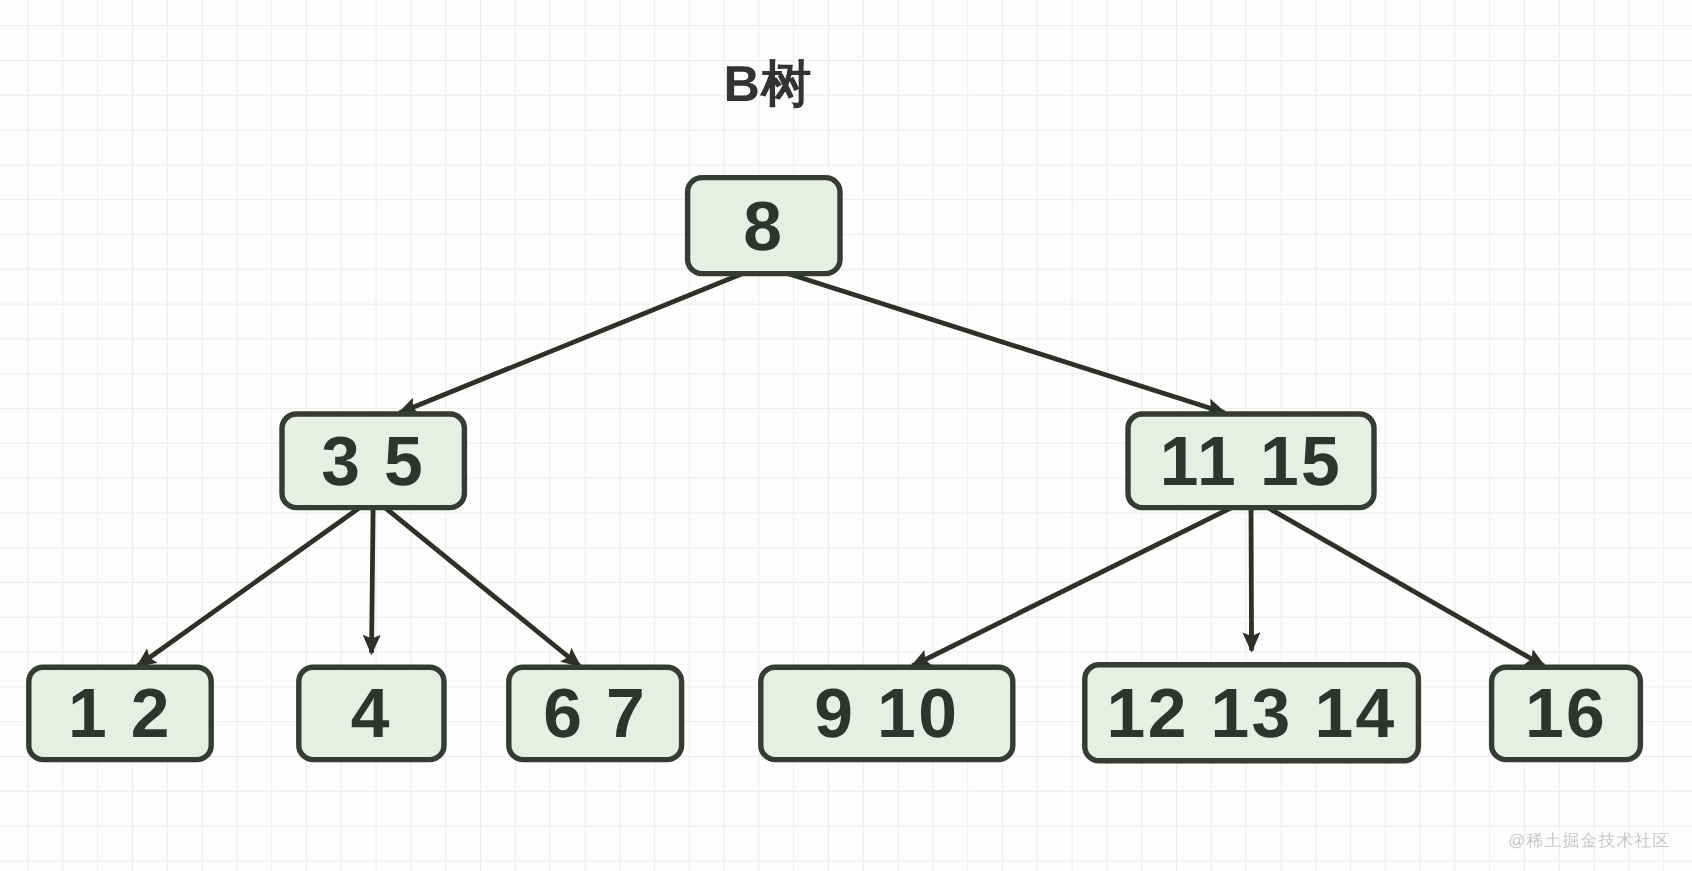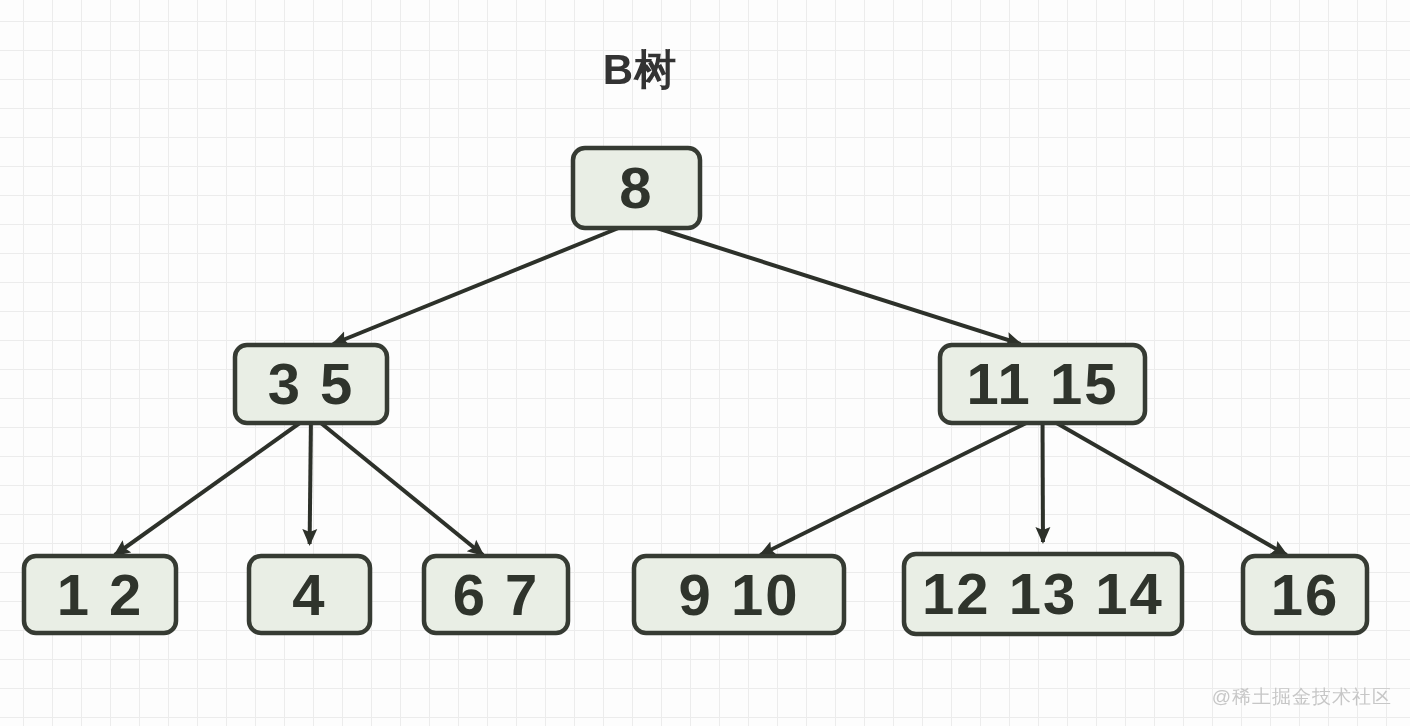--- a/index.html
+++ b/index.html
@@ -53,21 +53,21 @@
   }
   .edge {
     stroke: var(--arrow, #2d312a);
     stroke-width: 4;
     fill: none;
   }
   .watermark {
     position: absolute;
     right: 18px;
     bottom: 16px;
-    font-size: 19px;
+    font-size: 14px;
     color: var(--watermark-color, #c7c7c7);
     letter-spacing: 1px;
     white-space: nowrap;
   }
 </style>
 </head>
 <body>
 
 <div class="page">
   <div class="title">B树</div>

